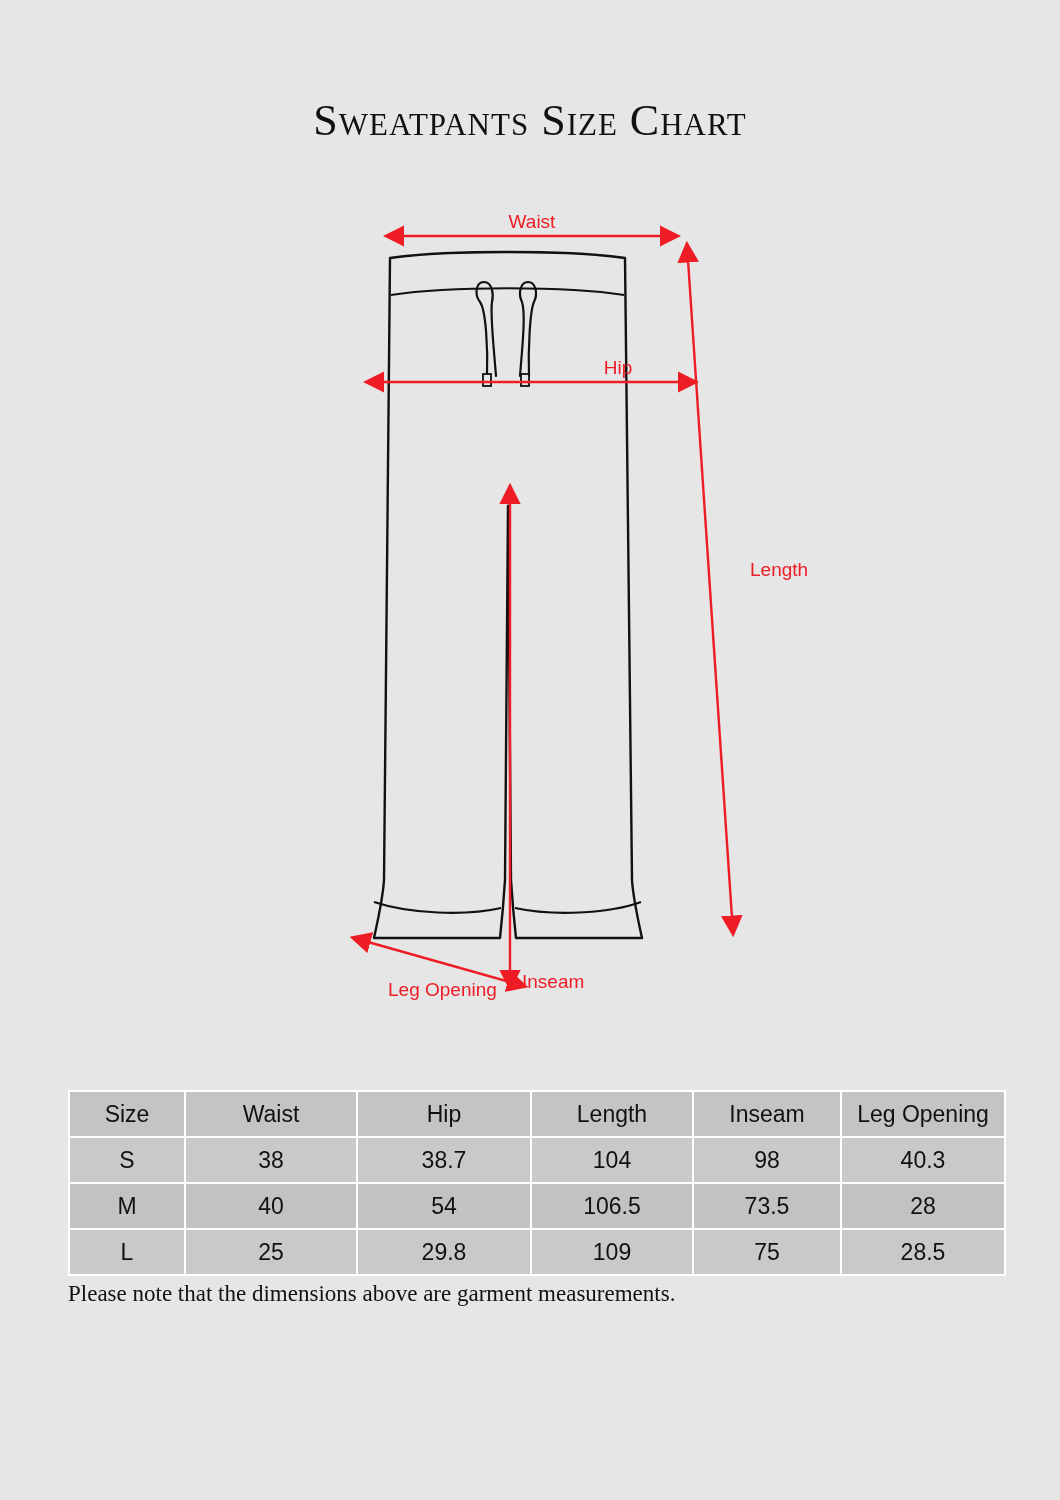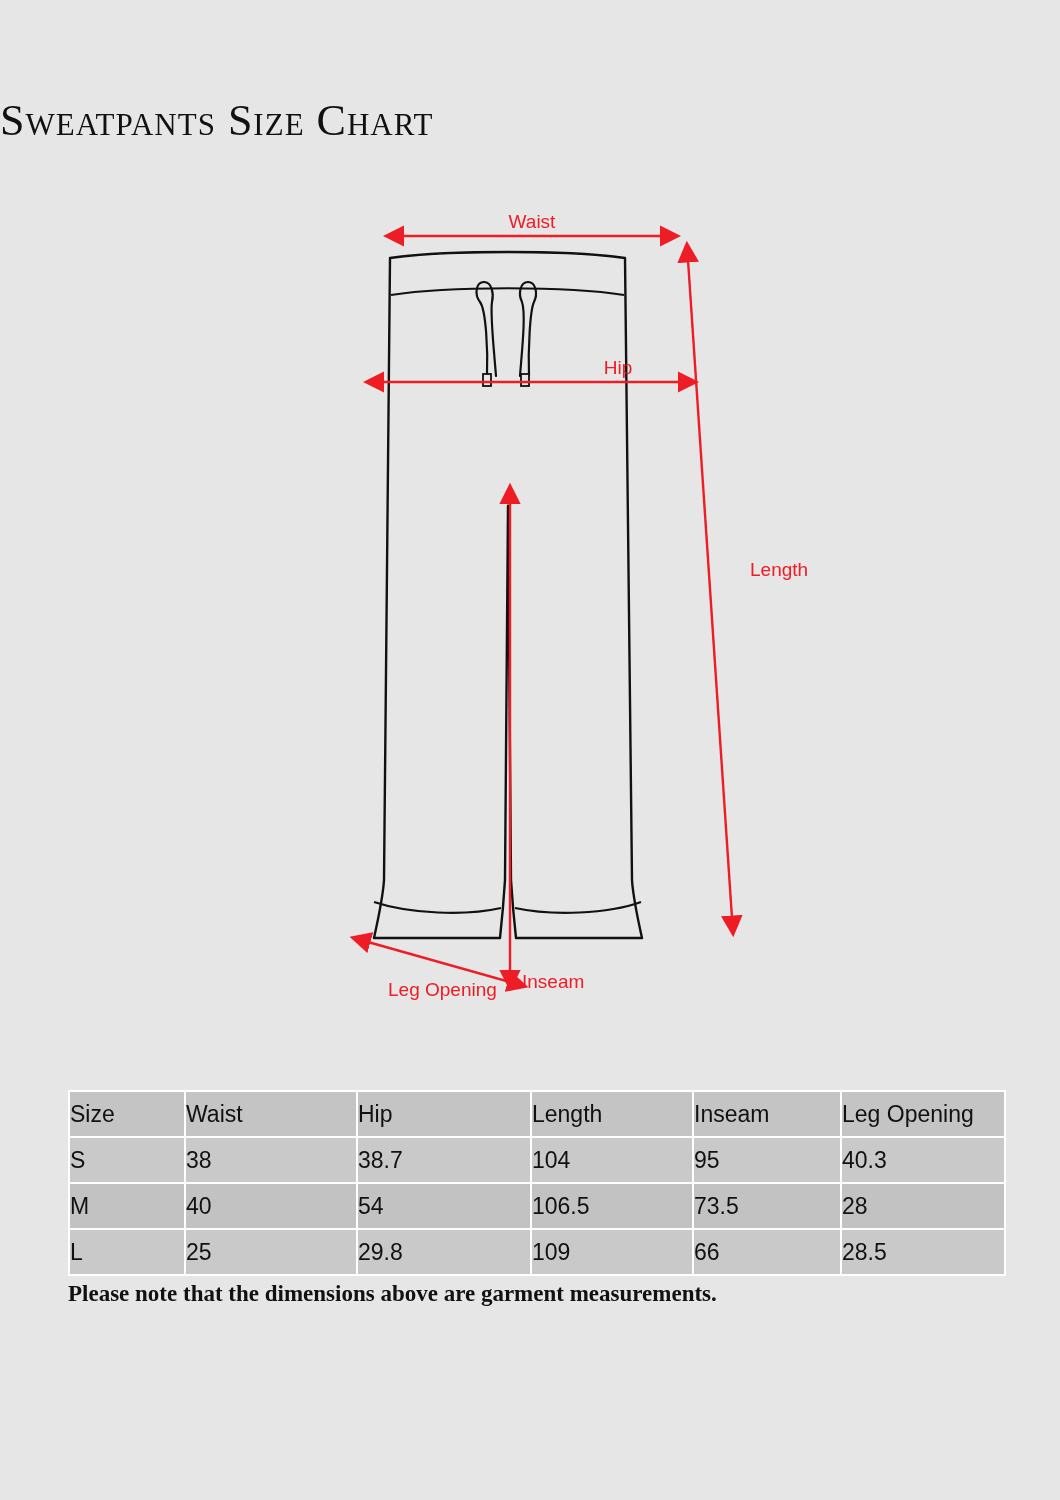--- a/index.html
+++ b/index.html
@@ -18,21 +18,21 @@
   .page {
     position: relative;
     width: 1060px;
     height: 1500px;
   }
   .title {
     position: absolute;
     top: 95px;
     left: 0;
     width: 1060px;
-    text-align: left;
+    text-align: center;
     font-family: "Liberation Serif", serif;
     font-size: 44px;
     letter-spacing: 1px;
     color: #111;
     font-variant: small-caps;
   }
   .diagram {
     position: absolute;
     top: 190px;
     left: 270px;
@@ -47,21 +47,21 @@
   }
   table.size-table {
     border-collapse: collapse;
     width: 924px;
     table-layout: fixed;
   }
   table.size-table th,
   table.size-table td {
     border: 2px solid #ffffff;
     background: #c4c4c4;
-    text-align: left;
+    text-align: center;
     font-family: "Liberation Sans", sans-serif;
     font-weight: normal;
     font-size: 23px;
     color: #111;
     height: 44px;
     padding: 0;
   }
   table.size-table tbody td {
     background: #c9c9c9;
   }
@@ -73,21 +73,20 @@
     top: 1278px;
     left: 68px;
     width: 900px;
     font-family: "Liberation Serif", serif;
     font-size: 23px;
     line-height: 31px;
     color: #111;
   }
   .notes div {
     white-space: nowrap;
-    font-weight: bold;
   }
 </style>
 </head>
 <body>
 
 <div class="page">
 
   <div class="title">Sweatpants Size Chart</div>
 
   <div class="diagram">
@@ -187,37 +186,37 @@
           <th style="width:146px">Inseam</th>
           <th style="width:162px">Leg Opening</th>
         </tr>
       </thead>
       <tbody>
         <tr>
           <td>S</td>
           <td>38</td>
           <td>38.7</td>
           <td>104</td>
-          <td>95</td>
+          <td>98</td>
           <td>40.3</td>
         </tr>
         <tr>
           <td>M</td>
           <td>40</td>
           <td>54</td>
           <td>106.5</td>
           <td>73.5</td>
           <td>28</td>
         </tr>
         <tr>
           <td>L</td>
           <td>25</td>
           <td>29.8</td>
           <td>109</td>
-          <td>66</td>
+          <td>75</td>
           <td>28.5</td>
         </tr>
       </tbody>
     </table>
   </div>
 
   <div class="notes">
     <div>Please note that the dimensions above are garment measurements.</div>
   </div>
 

